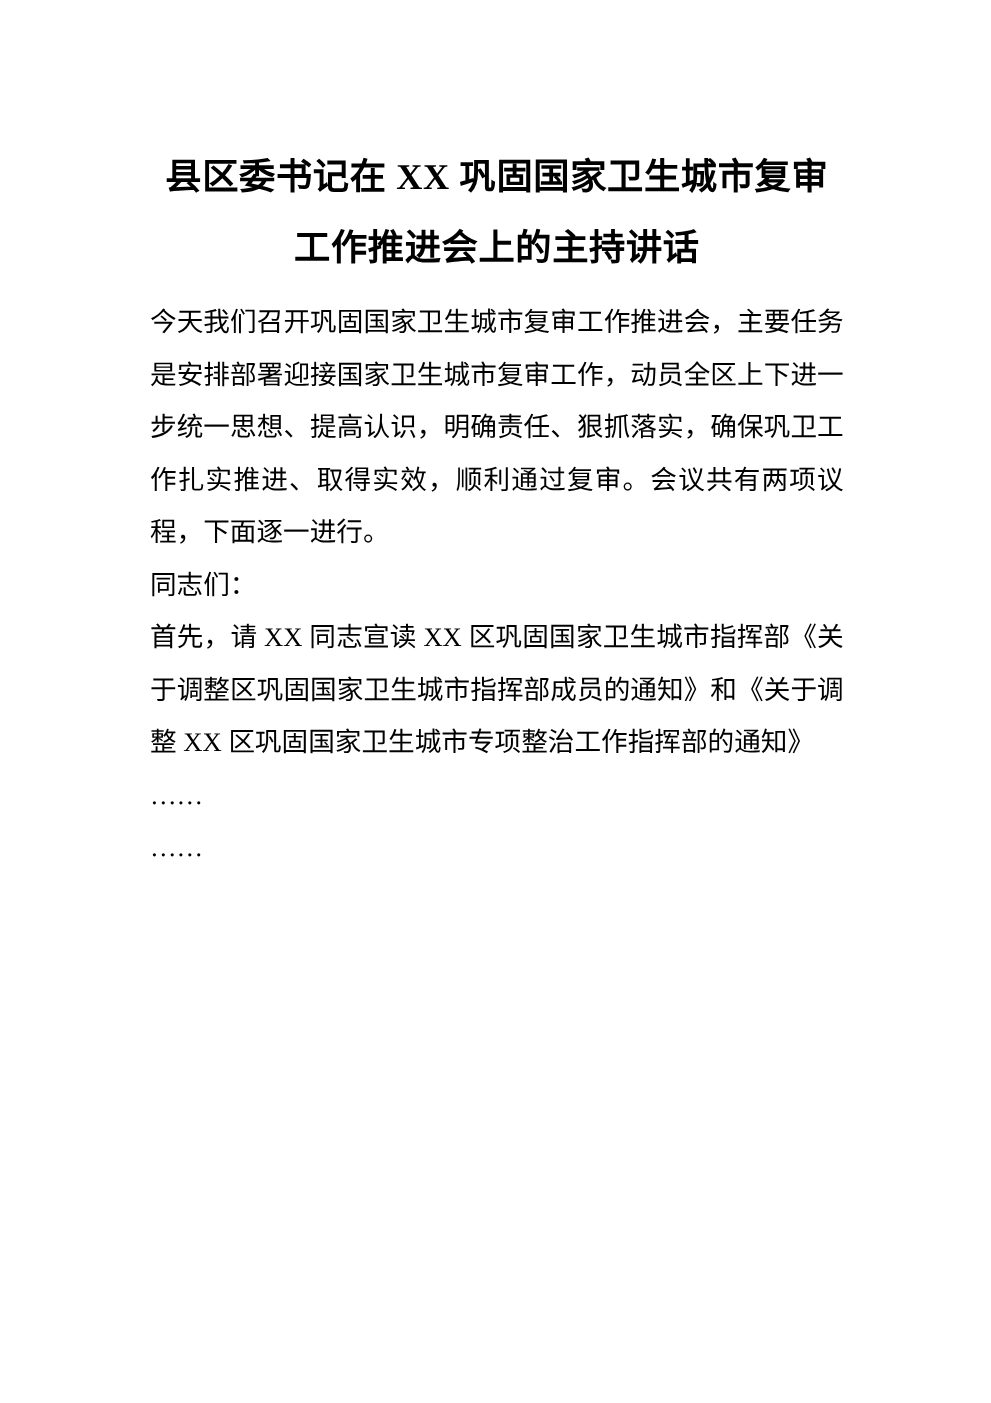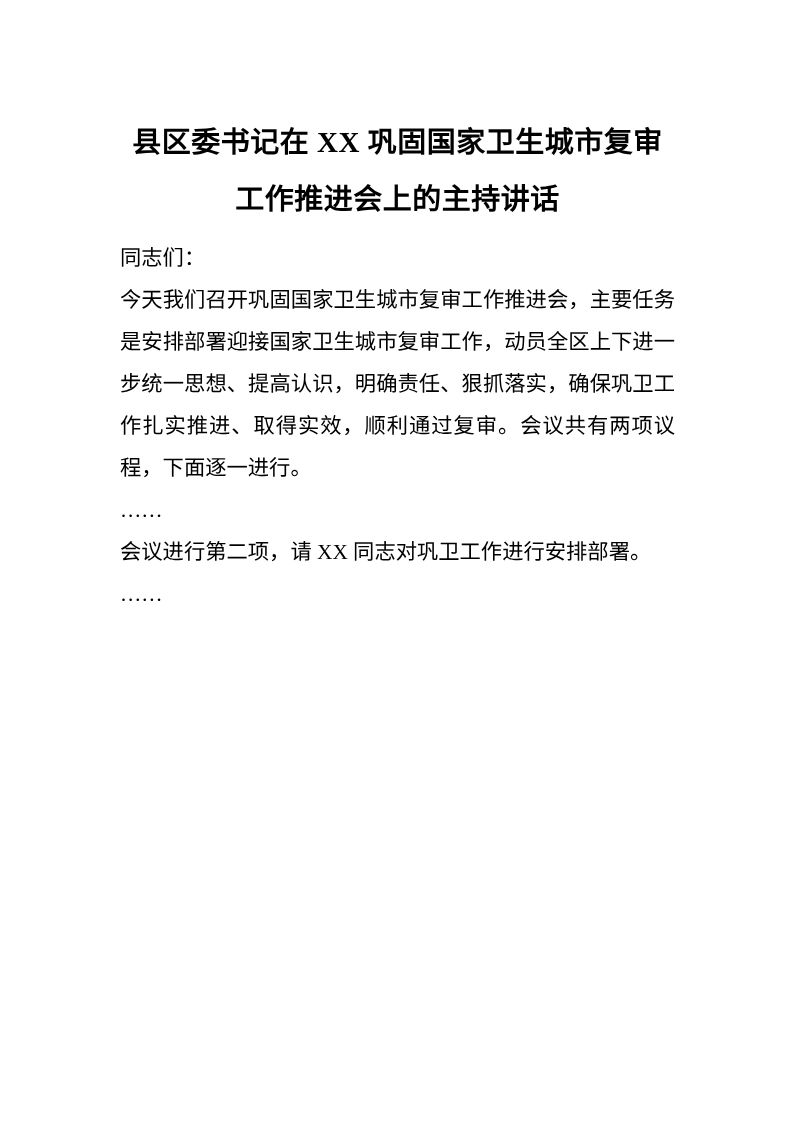--- a/index.html
+++ b/index.html
@@ -40,25 +40,25 @@
   }
 </style>
 </head>
 <body>
 
 <div class="page">
   <h1 class="doc-title">县区委书记在 XX 巩固国家卫生城市复审工作推进会上的主持讲话</h1>
 
   <div class="doc-body">
 
+      <p class="paragraph">今天我们召开巩固国家卫生城市复审工作推进会，主要任务是安排部署迎接国家卫生城市复审工作，动员全区上下进一步统一思想、提高认识，明确责任、狠抓落实，确保巩卫工作扎实推进、取得实效，顺利通过复审。会议共有两项议程，下面逐一进行。</p>
+
       <p class="paragraph">同志们：</p>
 
-      <p class="paragraph">今天我们召开巩固国家卫生城市复审工作推进会，主要任务是安排部署迎接国家卫生城市复审工作，动员全区上下进一步统一思想、提高认识，明确责任、狠抓落实，确保巩卫工作扎实推进、取得实效，顺利通过复审。会议共有两项议程，下面逐一进行。</p>
-
+      <p class="paragraph">首先，请 XX 同志宣读 XX 区巩固国家卫生城市指挥部《关于调整区巩固国家卫生城市指挥部成员的通知》和《关于调整 XX 区巩固国家卫生城市专项整治工作指挥部的通知》</p>
 
       <p class="paragraph">……</p>
 
-      <p class="paragraph">会议进行第二项，请 XX 同志对巩卫工作进行安排部署。</p>
 
       <p class="paragraph">……</p>
 
     </div>
 </div>
 
 </body></html>

